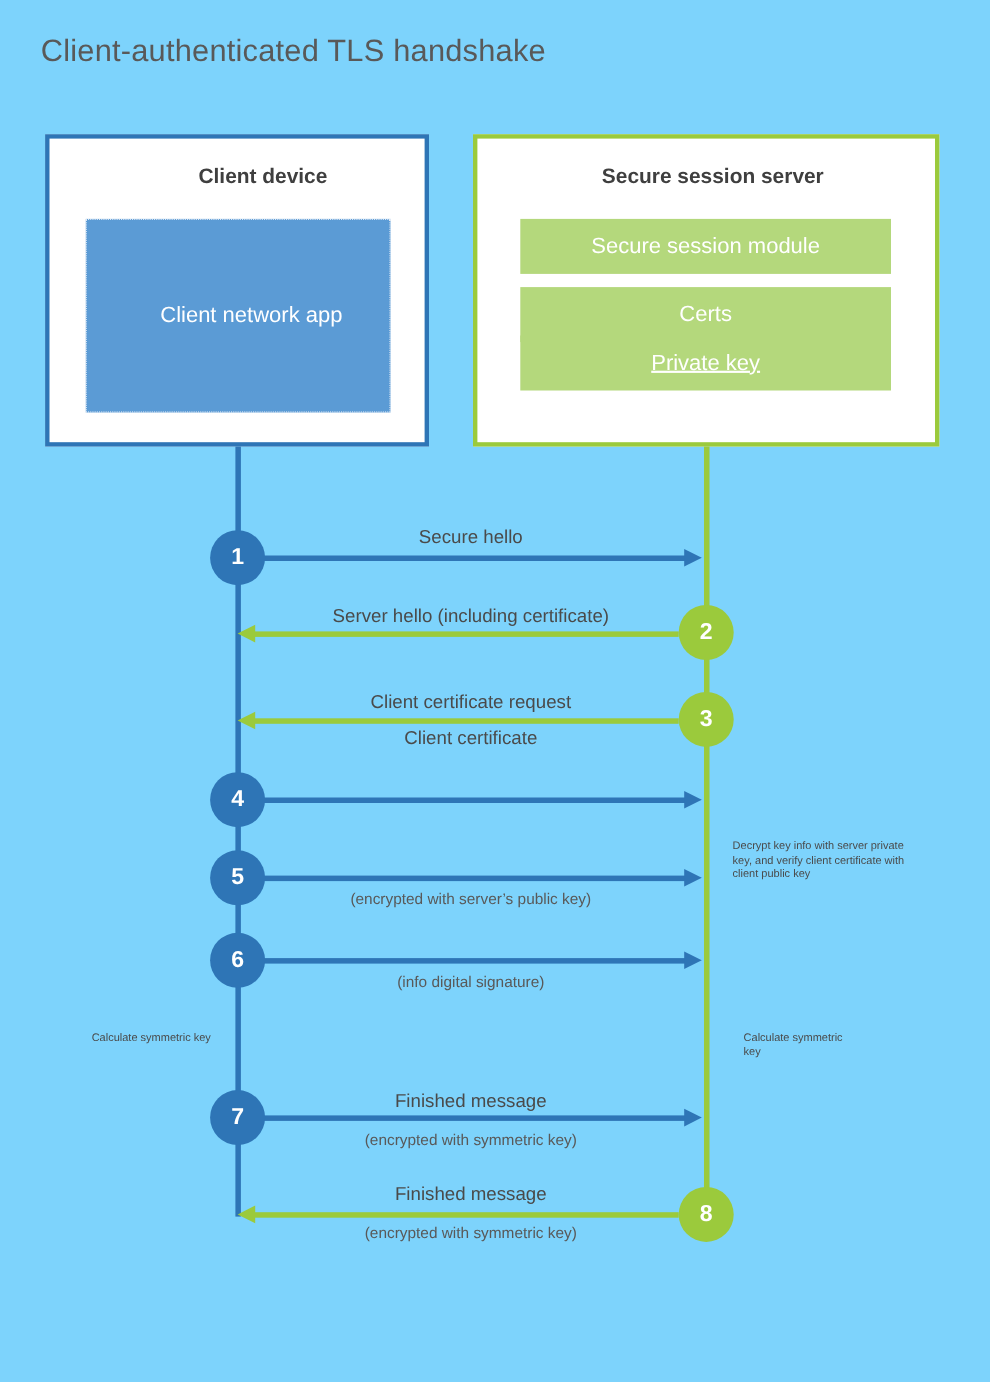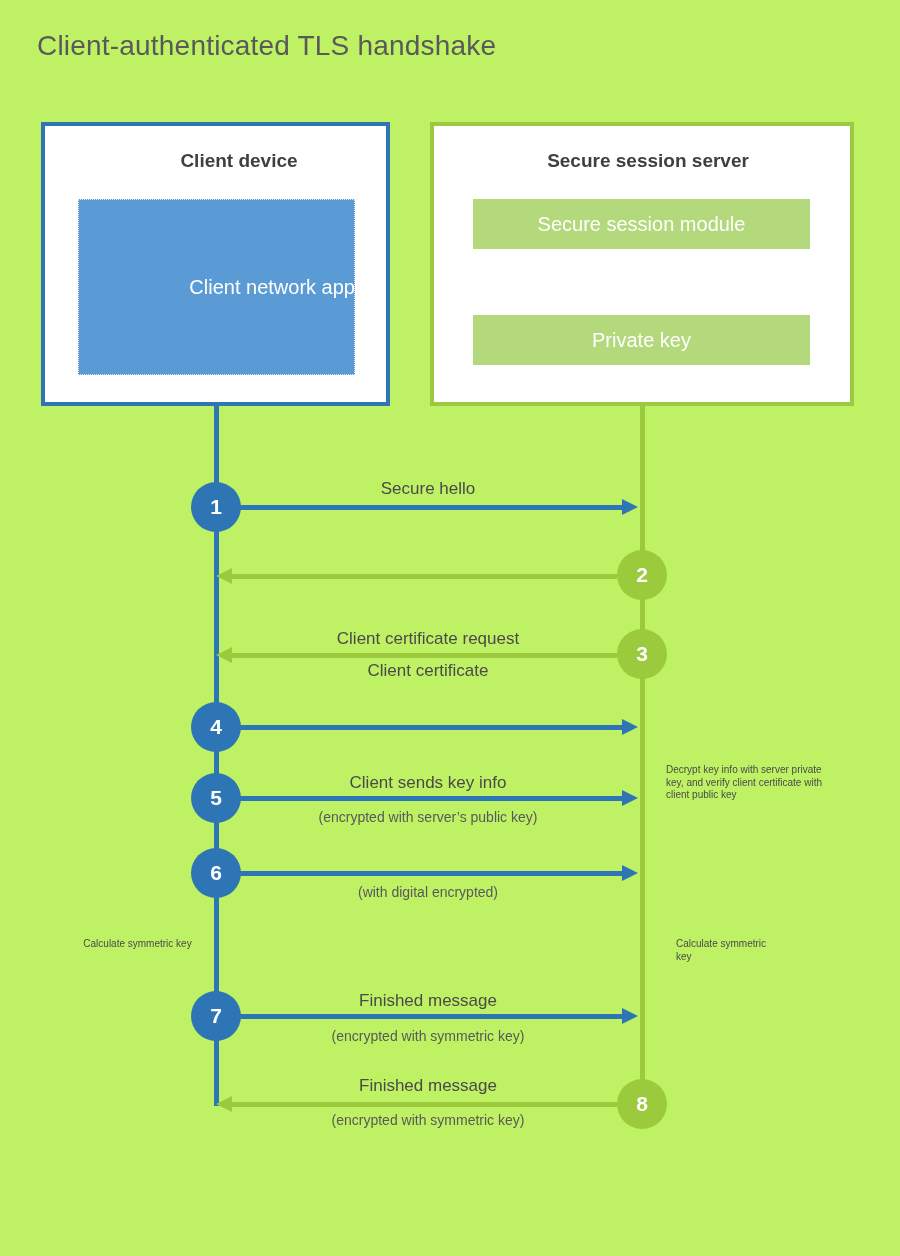--- a/index.html
+++ b/index.html
@@ -11,21 +11,21 @@
     --text-mid:#4a4a4a;
     --text-soft:#595959;
   }
   *{ box-sizing:border-box; margin:0; padding:0; }
   html,body{ background:#ffffff; }
   body{ font-family:"Liberation Sans","DejaVu Sans",sans-serif; }
   .canvas{
     position:relative;
     width:900px;
     height:1256px;
-    background:#bef264;
+    background:#7dd3fc;
     overflow:hidden;
     margin:0 auto;
   }
   .diagram-title{
     position:absolute;
     left:37px; top:30px;
     font-size:28px;
     font-weight:300;
     color:var(--text-soft);
     letter-spacing:0.2px;
@@ -39,30 +39,30 @@
     text-align:center;
     font-size:19px; font-weight:bold;
     color:var(--text-dark);
   }
   .client-title{ left:41px; width:396px; }
   .server-title{ left:430px; width:436px; }
   .client-app{
     position:absolute; left:78px; top:199px; width:277px; height:176px;
     background:var(--blue-fill);
     outline:1px dotted #dfe9f5; outline-offset:-1px;
-    display:flex; align-items:center; justify-content:flex-end;
+    display:flex; align-items:center; justify-content:center;
     text-align:center; color:#ffffff; font-size:20px; line-height:1.5;padding-left:24px;
   }
   .client-app span{ display:block; max-width:175px; }
   .server-bar{
     position:absolute; left:473px; width:337px; height:50px;
     background:var(--green-fill);
     color:#ffffff; font-size:20px; text-align:center; line-height:50px;
   }
-  .bar-0{ top:199px; } .bar-1{ top:261px; } .bar-2{ top:315px; }
+  .bar-0{ top:199px; } .bar-1{ top:261px; } .bar-2{ top:305px;text-decoration:underline; }
   
   .lifeline{ position:absolute; width:5px; top:406px; height:700px; }
   .lifeline.blue{ left:214px; background:var(--blue); }
   .lifeline.green{ left:640px; background:var(--green); }
   
   .step-circle{
     position:absolute; width:50px; height:50px; border-radius:50%;
     color:#fff; font-weight:bold; font-size:21px;
     display:flex; align-items:center; justify-content:center;
   }
@@ -108,47 +108,48 @@
 
   <div class="actor-box client-box"></div>
   <div class="actor-title client-title">Client device</div>
   <div class="client-app">
     <span>Client network app</span>
   </div>
 
   <div class="actor-box server-box"></div>
   <div class="actor-title server-title">Secure session server</div>
   <div class="server-bar bar-0">Secure session module</div>
+  <div class="server-bar bar-1">Certs</div>
   <div class="server-bar bar-2">Private key</div>
 
   <div class="lifeline blue"></div>
   <div class="lifeline green"></div>
 
   <div class="msg" style="top:479px">Secure hello</div>
   <div class="arr right" style="top:505px"></div>
   <div class="step-circle blue" style="top:482px">1</div>
 
+  <div class="msg" style="top:550px">Server hello (including certificate)</div>
   <div class="arr left" style="top:574px"></div>
   <div class="step-circle green" style="top:550px">2</div>
 
   <div class="msg" style="top:629px">Client certificate request</div>
   <div class="arr left" style="top:653px"></div>
   <div class="step-circle green" style="top:629px">3</div>
 
   <div class="msg" style="top:661px">Client certificate</div>
   <div class="arr right" style="top:725px"></div>
   <div class="step-circle blue" style="top:702px">4</div>
 
-  <div class="msg" style="top:773px">Client sends key info</div>
   <div class="arr right" style="top:796px"></div>
   <div class="sub" style="top:809px">(encrypted with server’s public key)</div>
   <div class="step-circle blue" style="top:773px">5</div>
 
   <div class="arr right" style="top:871px"></div>
-  <div class="sub" style="top:884px">(with digital encrypted)</div>
+  <div class="sub" style="top:884px">(info digital signature)</div>
   <div class="step-circle blue" style="top:848px">6</div>
 
   <div class="note note-decrypt">Decrypt key info with server private key, and verify client certificate with client public key</div>
   <div class="note note-calc-left">Calculate symmetric key</div>
   <div class="note note-calc-right">Calculate symmetric key</div>
 
   <div class="msg" style="top:991px">Finished message</div>
   <div class="arr right" style="top:1014px"></div>
   <div class="sub" style="top:1028px">(encrypted with symmetric key)</div>
   <div class="step-circle blue" style="top:991px">7</div>

